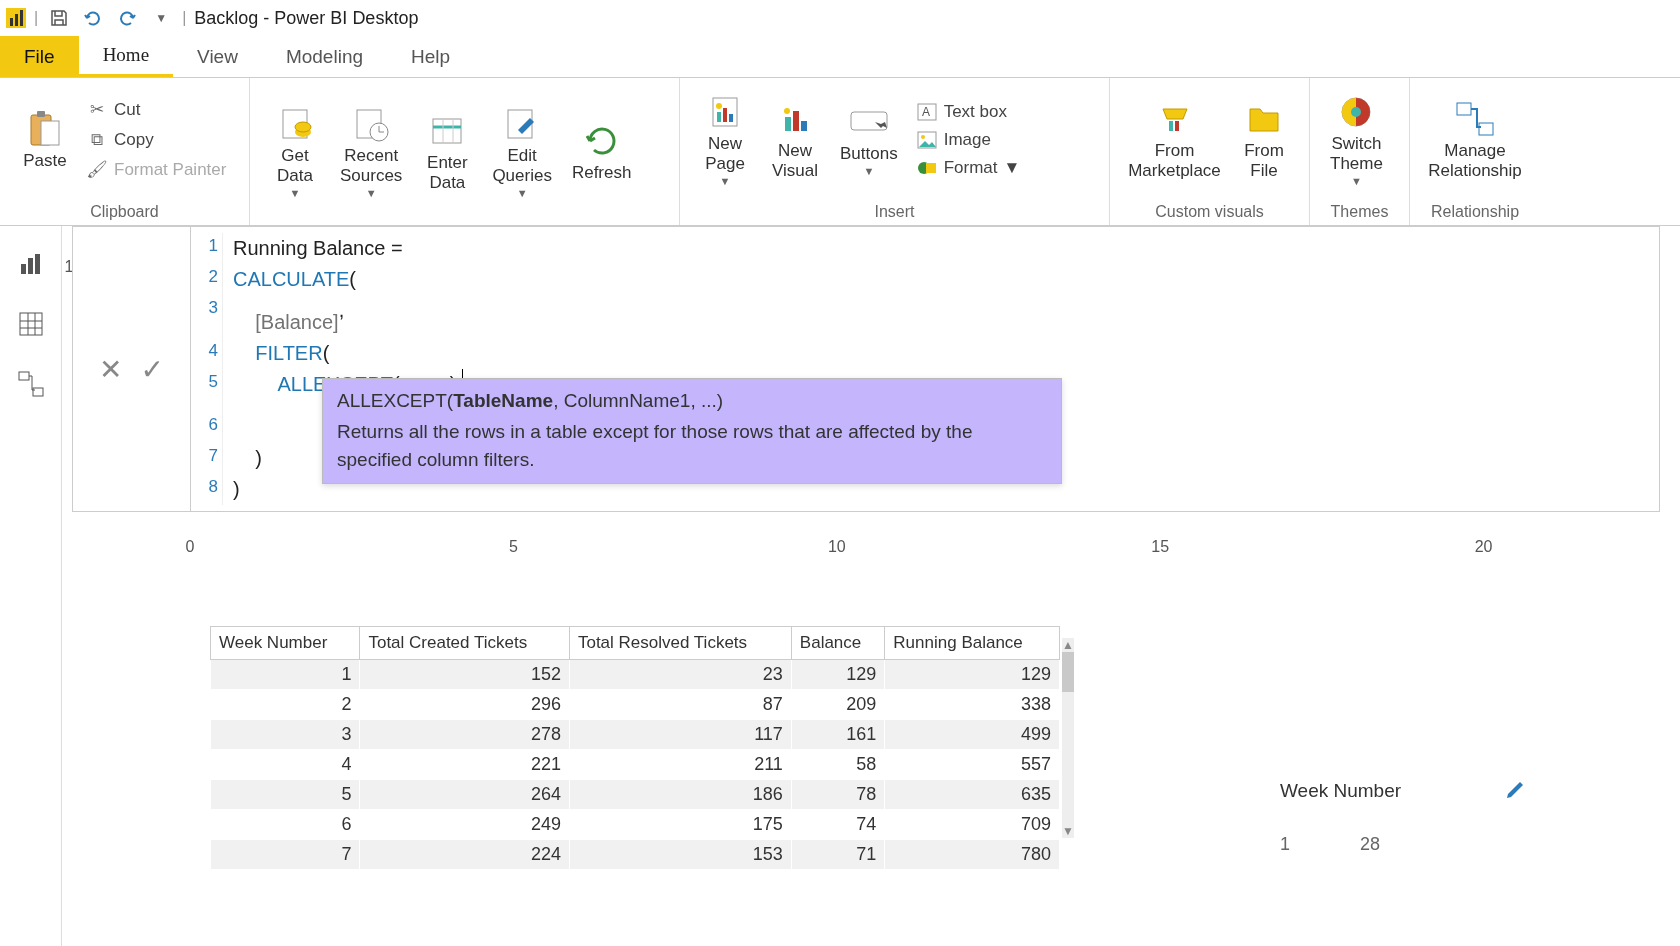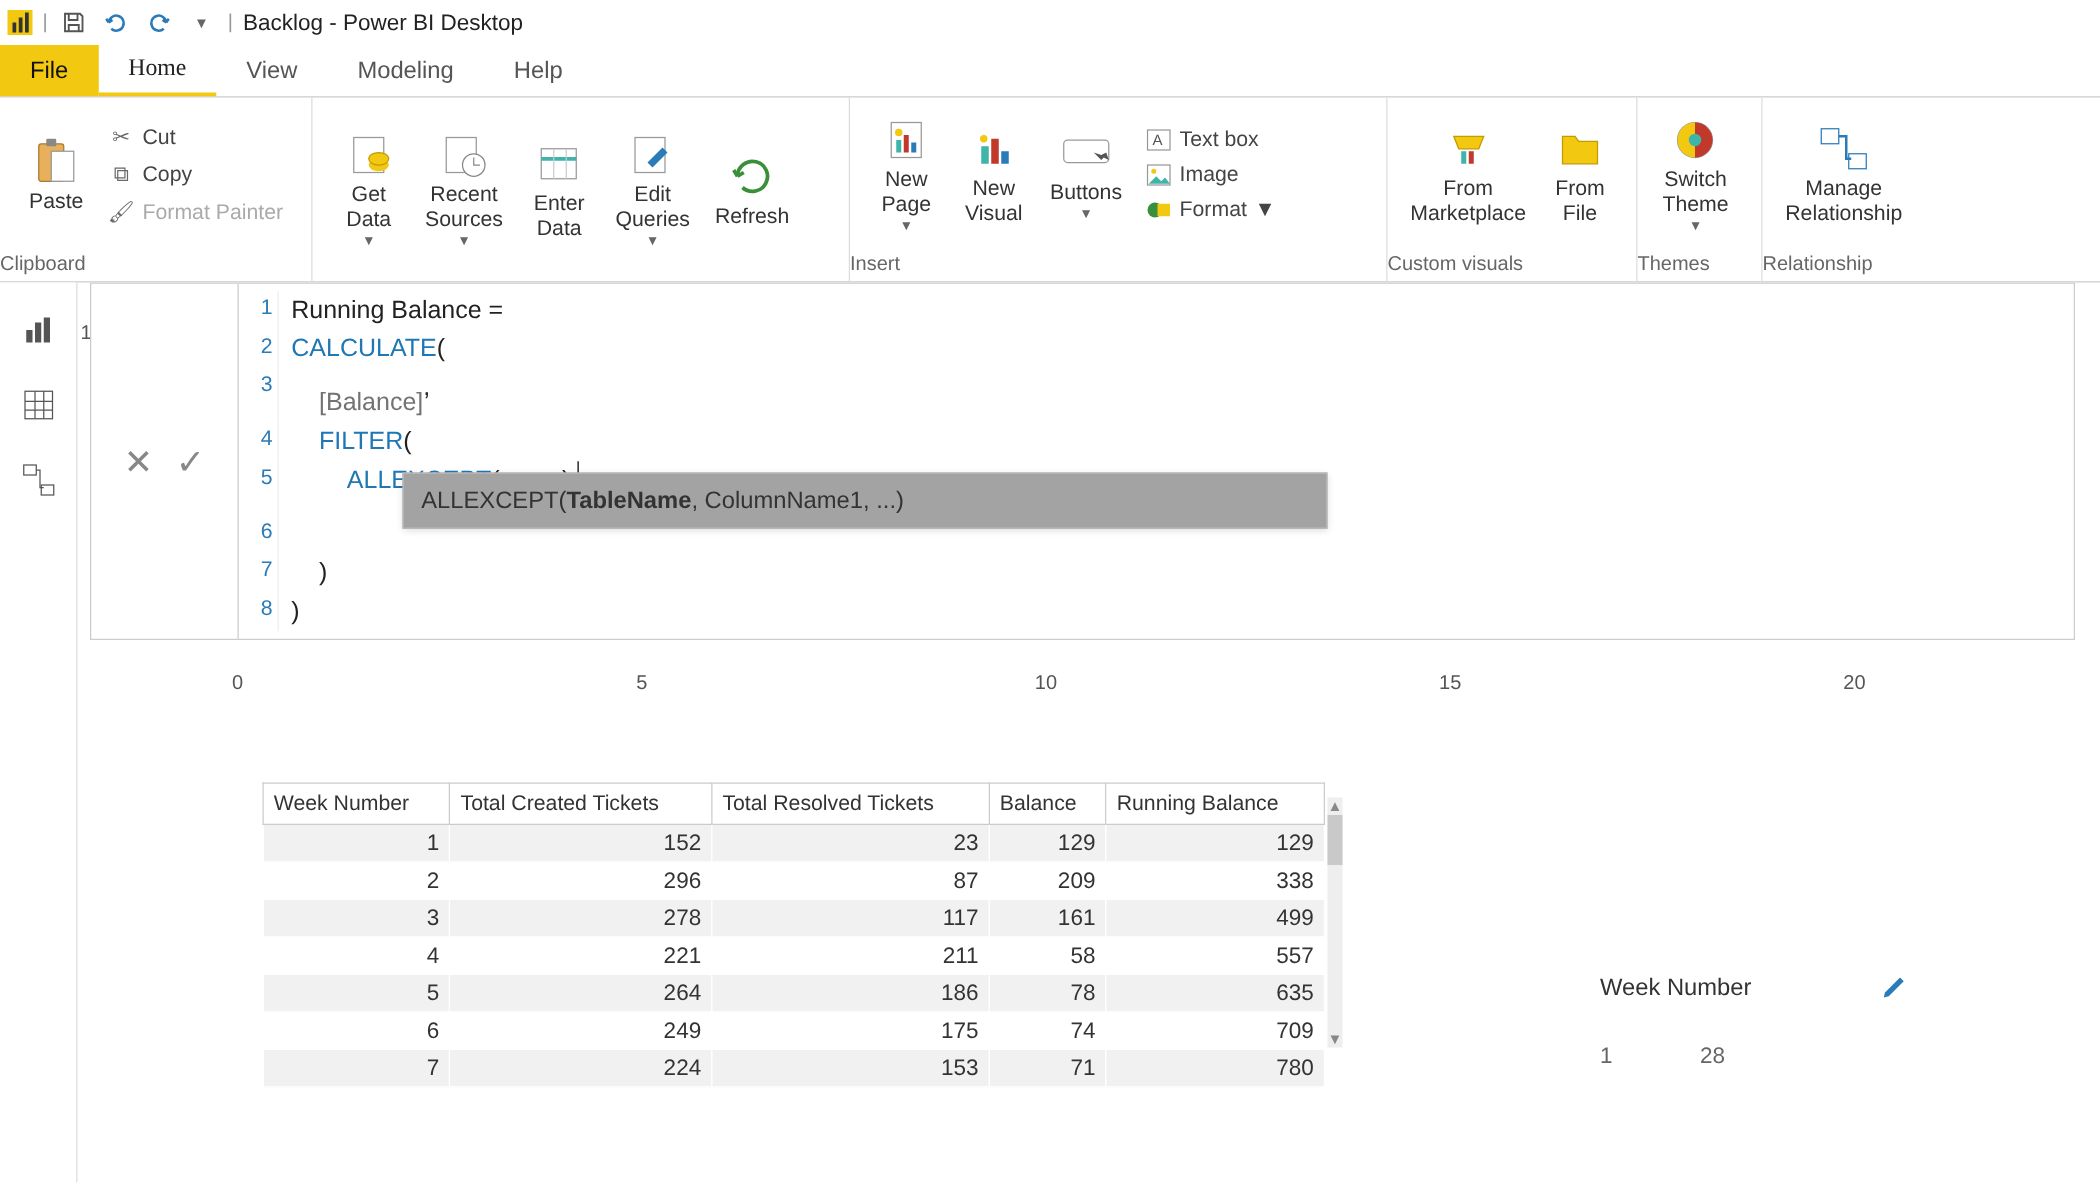--- a/index.html
+++ b/index.html
@@ -13,21 +13,21 @@
 .titlebar .doc-title { color:#222; font-size:18px; }
 
 .menubar { height:42px; display:flex; align-items:stretch; border-bottom:1px solid #ccc; }
 .menubar .tab { padding:0 24px; display:flex; align-items:center; font-size:19px; color:#555; cursor:pointer; }
 .menubar .tab.file { background:#f2c811; color:#111; font-weight:400; }
 .menubar .tab.active { border-bottom:3px solid #f2c811; color:#222;font-family:Liberation Serif, serif; }
 
 .ribbon { height:148px; border-bottom:1px solid #ccc; display:flex; align-items:stretch; }
 .rgroup { border-right:1px solid #ddd; display:flex; flex-direction:column; }
 .rgroup .body { flex:1; display:flex; align-items:center; padding:6px 10px; }
-.rgroup .label { text-align:left; font-size:16px; color:#666; padding:2px 0 4px; }
+.rgroup .label { text-align:center; font-size:16px; color:#666; padding:2px 0 4px; }
 
 .big-btn { display:flex; flex-direction:column; align-items:center; justify-content:center; padding:4px 10px; min-width:70px; cursor:pointer; font-size:17px; color:#333; gap:2px; }
 .big-btn .ico { width:40px; height:40px; display:flex; align-items:center; justify-content:center; }
 .big-btn .txt { text-align:center; line-height:1.15; }
 .big-btn .caret { font-size:11px; color:#666; }
 
 .clip-left { display:flex; flex-direction:column; align-items:center; margin-right:4px; }
 .clip-right { display:flex; flex-direction:column; gap:4px; }
 .small-row { display:flex; align-items:center; gap:6px; font-size:17px; color:#444; padding:2px; cursor:pointer; }
 .small-row .si { width:22px; height:22px; display:flex; align-items:center; justify-content:center; color:#6a6a6a; }
@@ -39,21 +39,21 @@
 .formula-strip .fx-btns { width:118px; border-right:1px solid #ccc; display:flex; align-items:center; justify-content:center; gap:18px; }
 .fx-btns span { font-size:28px; color:#888; cursor:pointer; }
 .formula-code { flex:1; font-family:Consolas,monospace; font-size:20px; padding:6px 10px; position:relative; }
 .formula-line { display:flex; white-space:pre; line-height:1.55; }
 .gutter { width:22px; text-align:right; color:#2b7bb9; margin-right:10px; font-size:17px; user-select:none; border-right:1px solid #eee; padding-right:4px; }
 .kw-blue { color:#1f77b4; }
 .kw-red  { color:#737373;margin-top:12px; }
 .kw-dark { color:#222; }
 .caret-cursor { display:inline-block; width:1px; height:22px; background:#000; vertical-align:middle; }
 
-.tooltip-box { position:absolute; left:322px; top:378px; width:740px; background:#a3a3a3; border:1px solid #bbb; box-shadow:0 2px 6px rgba(0,0,0,.15); padding:10px 14px; font-size:19px; color:#333; }
+.tooltip-box { position:absolute; left:322px; top:378px; width:740px; background:#c4b5fd; border:1px solid #bbb; box-shadow:0 2px 6px rgba(0,0,0,.15); padding:10px 14px; font-size:19px; color:#333; }
 .tooltip-box .sig { font-family:Consolas,monospace; font-size:19px; }
 .tooltip-box .sig b { font-weight:700; }
 .tooltip-box .desc { margin-top:6px; line-height:1.45; font-family:"Segoe UI",Arial,sans-serif; }
 
 .chart-area { position:absolute; top:258px; left:72px; right:20px; height:280px; }
 .y-axis { position:absolute; left:0; top:0; bottom:32px; width:32px; display:flex; flex-direction:column; justify-content:space-between; font-size:16px; color:#555; align-items:flex-end; padding-right:4px; }
 .x-axis { position:absolute; left:118px; right:0; bottom:0; display:flex; font-size:16px; color:#555; }
 .x-axis span { position:absolute; transform:translateX(-50%); }
 .bars { position:absolute; left:150px; right:0; top:0; bottom:32px; display:flex; align-items:flex-end; gap:8px; }
 .bars div { flex:1; background:#3fb4a8; height:28px; }
@@ -420,20 +420,21 @@
     <div class="formula-line"><span class="gutter">4</span><span class="kw-dark">    </span><span class="kw-blue">FILTER</span><span class="kw-dark">(</span></div>
     <div class="formula-line"><span class="gutter">5</span><span class="kw-dark">        </span><span class="kw-blue">ALLEXCEPT</span><span class="kw-dark">(</span><span class="kw-red">'Date'</span><span class="kw-dark">),</span> <span class="caret-cursor"></span></div>
     <div class="formula-line"><span class="gutter">6</span><span class="kw-dark"> </span></div>
     <div class="formula-line"><span class="gutter">7</span><span class="kw-dark">    )</span></div>
     <div class="formula-line"><span class="gutter">8</span><span class="kw-dark">)</span></div>
   </div>
 </div>
 
 <div class="tooltip-box" style="z-index:6">
   <div class="sig"><span>ALLEXCEPT(</span><b>TableName</b><span>, ColumnName1, ...)</span></div>
+  <div class="desc">Returns all the rows in a table except for those rows that are affected by the specified column filters.</div>
 </div>
 
 <div class="table-area">
   <table class="tbl">
     <thead>
         <tr id="thead-row">
           <th>Week Number</th>
           <th>Total Created Tickets</th>
           <th>Total Resolved Tickets</th>
           <th>Balance</th>

